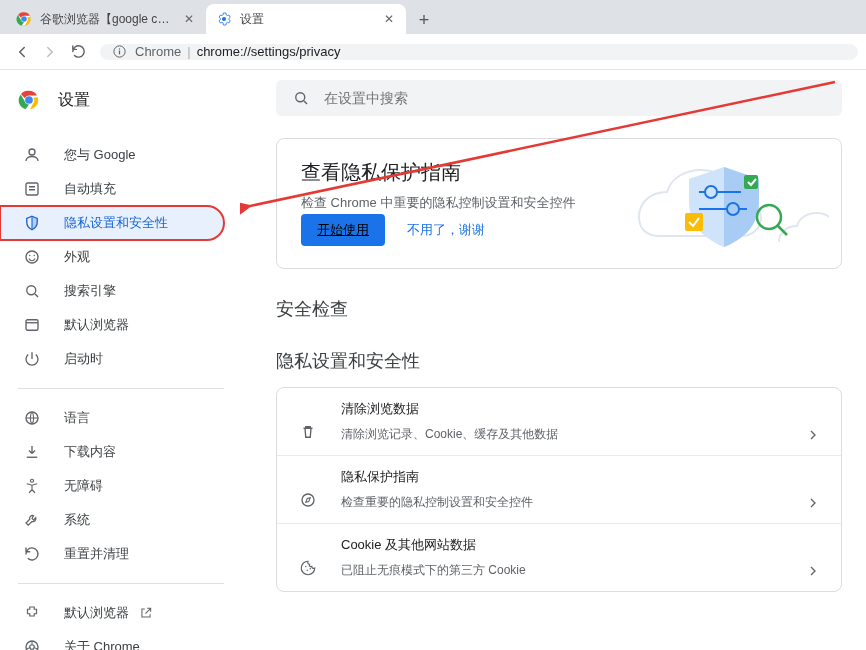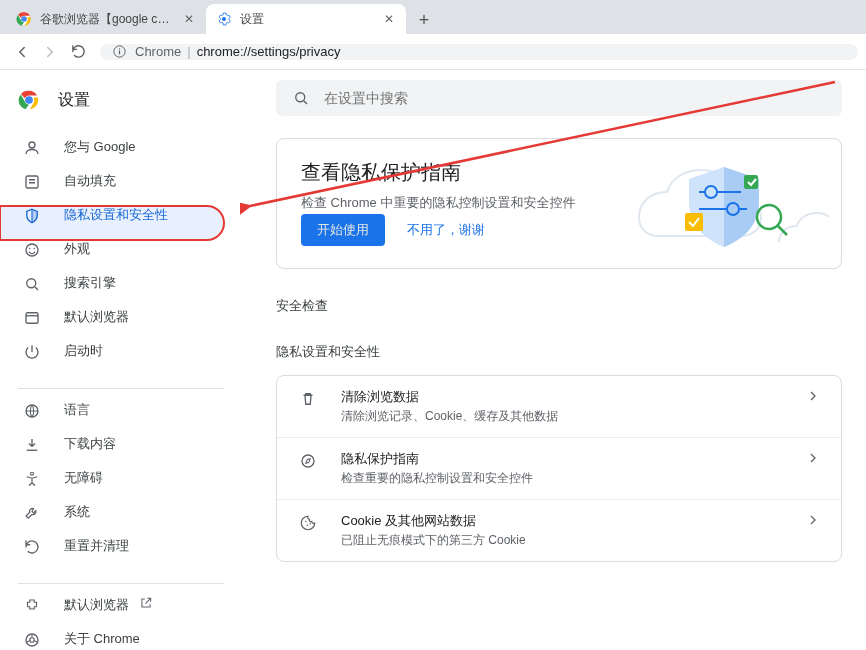--- a/index.html
+++ b/index.html
@@ -25,59 +25,59 @@
   .omni-url { color:#202124; }
 
   
   .page { position:absolute; top:70px; left:0; right:0; bottom:0; display:flex; }
 
   .sidebar { width:242px; padding-top:6px; }
   .sidebar-header { display:flex; align-items:center; height:48px; padding-left:18px; margin-bottom:14px; }
   .sidebar-header .chrome-logo { width:22px; height:22px; margin-right:18px; }
   .sidebar-header .title { font-size:16px; color:#202124; }
 
-  .side-item { display:flex; height:34px; padding-left:22px; border-radius:0 17px 17px 0; margin-right:18px; cursor:pointer; color:#3c4043; font-size:13px; }
+  .side-item { display:flex; align-items:center; height:34px; padding-left:22px; border-radius:0 17px 17px 0; margin-right:18px; cursor:pointer; color:#3c4043; font-size:13px; }
   .side-item .ico { width:20px; height:20px; margin-right:22px; color:#5f6368; display:flex; align-items:center; justify-content:center; }
   .side-item.selected { background:#e8f0fe; color:#1967d2; }
   .side-item.selected .ico { color:#1967d2; }
   .side-item.highlighted { outline:2px solid #e53935; outline-offset:-1px; }
 
   .side-sep { height:1px; background:#e0e0e0; margin:12px 18px 12px 18px; }
   .ext-link-ico { margin-left:10px; color:#5f6368; }
 
   .main { flex:1; padding:0 24px 0 34px; overflow-y:auto; }
 
   .search-bar { margin-top:10px; height:36px; background:#f1f3f4; border-radius:6px; display:flex; align-items:center; padding:0 16px; }
   .search-bar .search-ico { color:#5f6368; margin-right:14px; }
   .search-bar input { border:none; background:transparent; outline:none; font-size:14px; color:#5f6368; flex:1; }
 
   .card { border:1px solid #dadce0; border-radius:8px; background:#fff; margin-top:22px; }
 
   .guide-card { padding:20px 24px 22px 24px; position:relative; overflow:hidden; }
   .guide-title { font-size:20px; color:#202124; margin-bottom:8px; }
   .guide-sub { font-size:13px; color:#5f6368; margin-bottom:2px; }
   .guide-actions { display:flex; gap:12px; }
-  .btn-primary { background:#1a73e8; color:#e5e5e5; border:none; padding:7px 16px; border-radius:4px; font-size:13px; cursor:pointer; }
+  .btn-primary { background:#1a73e8; color:#000000; border:none; padding:7px 16px; border-radius:4px; font-size:13px; cursor:pointer;text-decoration:underline; }
   .btn-text { background:transparent; color:#1a73e8; border:none; padding:7px 10px; border-radius:4px; font-size:13px; cursor:pointer; }
   .guide-illus { position:absolute; right:12px; top:8px; width:200px; height:120px; }
 
-  .section-label { font-size:13px; color:#3c4043; margin-top:28px; }
+  .section-label { font-size:18px; color:#3c4043; margin-top:28px; }
 
   .safety-card { display:flex; align-items:center; padding:16px 20px; margin-top:14px; }
   .safety-card .shield-ico { width:22px; height:22px; color:#5f6368; margin-right:18px; }
   .safety-card .safety-text { flex:1; font-size:13px; color:#3c4043; }
   .btn-primary.small { padding:7px 14px; }
 
   .priv-card { margin-top:14px; }
-  .priv-row { display:flex; align-items:flex-start; padding:12px 20px; border-top:1px solid #e8eaed; cursor:pointer; }
+  .priv-row { display:flex; align-items:flex-end; padding:12px 20px; border-top:1px solid #e8eaed; cursor:pointer; }
   .priv-row:first-child { border-top:none; }
   .priv-row .row-ico { width:22px; height:22px; color:#5f6368; margin-right:22px; display:flex; align-items:center; justify-content:center; }
   .priv-row .row-body { flex:1; }
   .priv-row .row-title { font-size:13px; color:#202124; }
-  .priv-row .row-sub { font-size:12px; color:#5f6368; margin-top:2px; }
+  .priv-row .row-sub { font-size:12px; color:#5f6368; margin-top:8px; }
   .priv-row .chev { color:#5f6368; }
 
   
   .annot-arrow { position:absolute; top:74px; left:240px; pointer-events:none; }
 
   svg { display:block; }
 </style>
 </head>
 <body>
 

